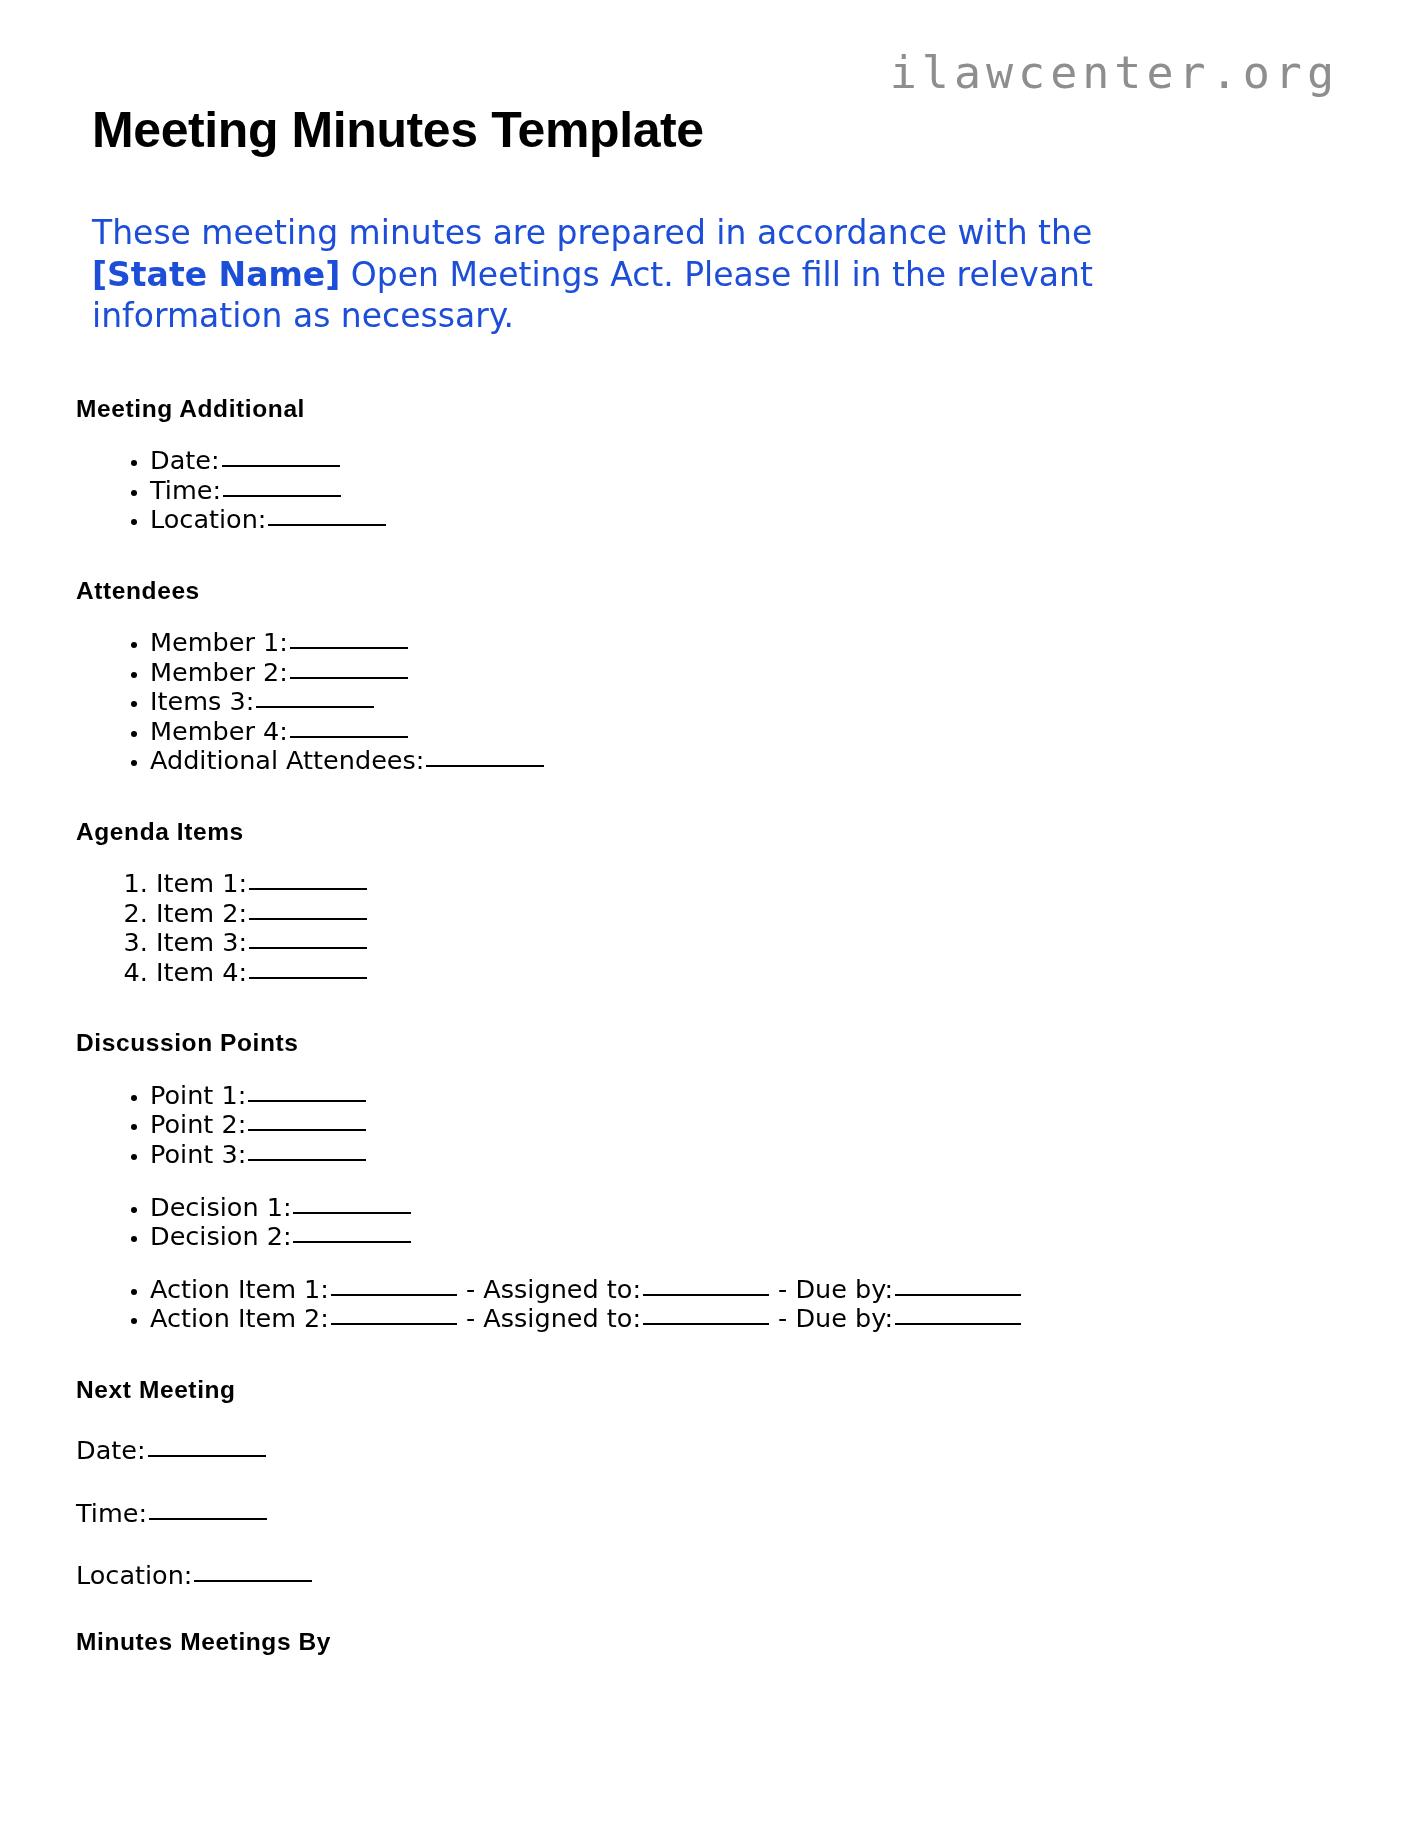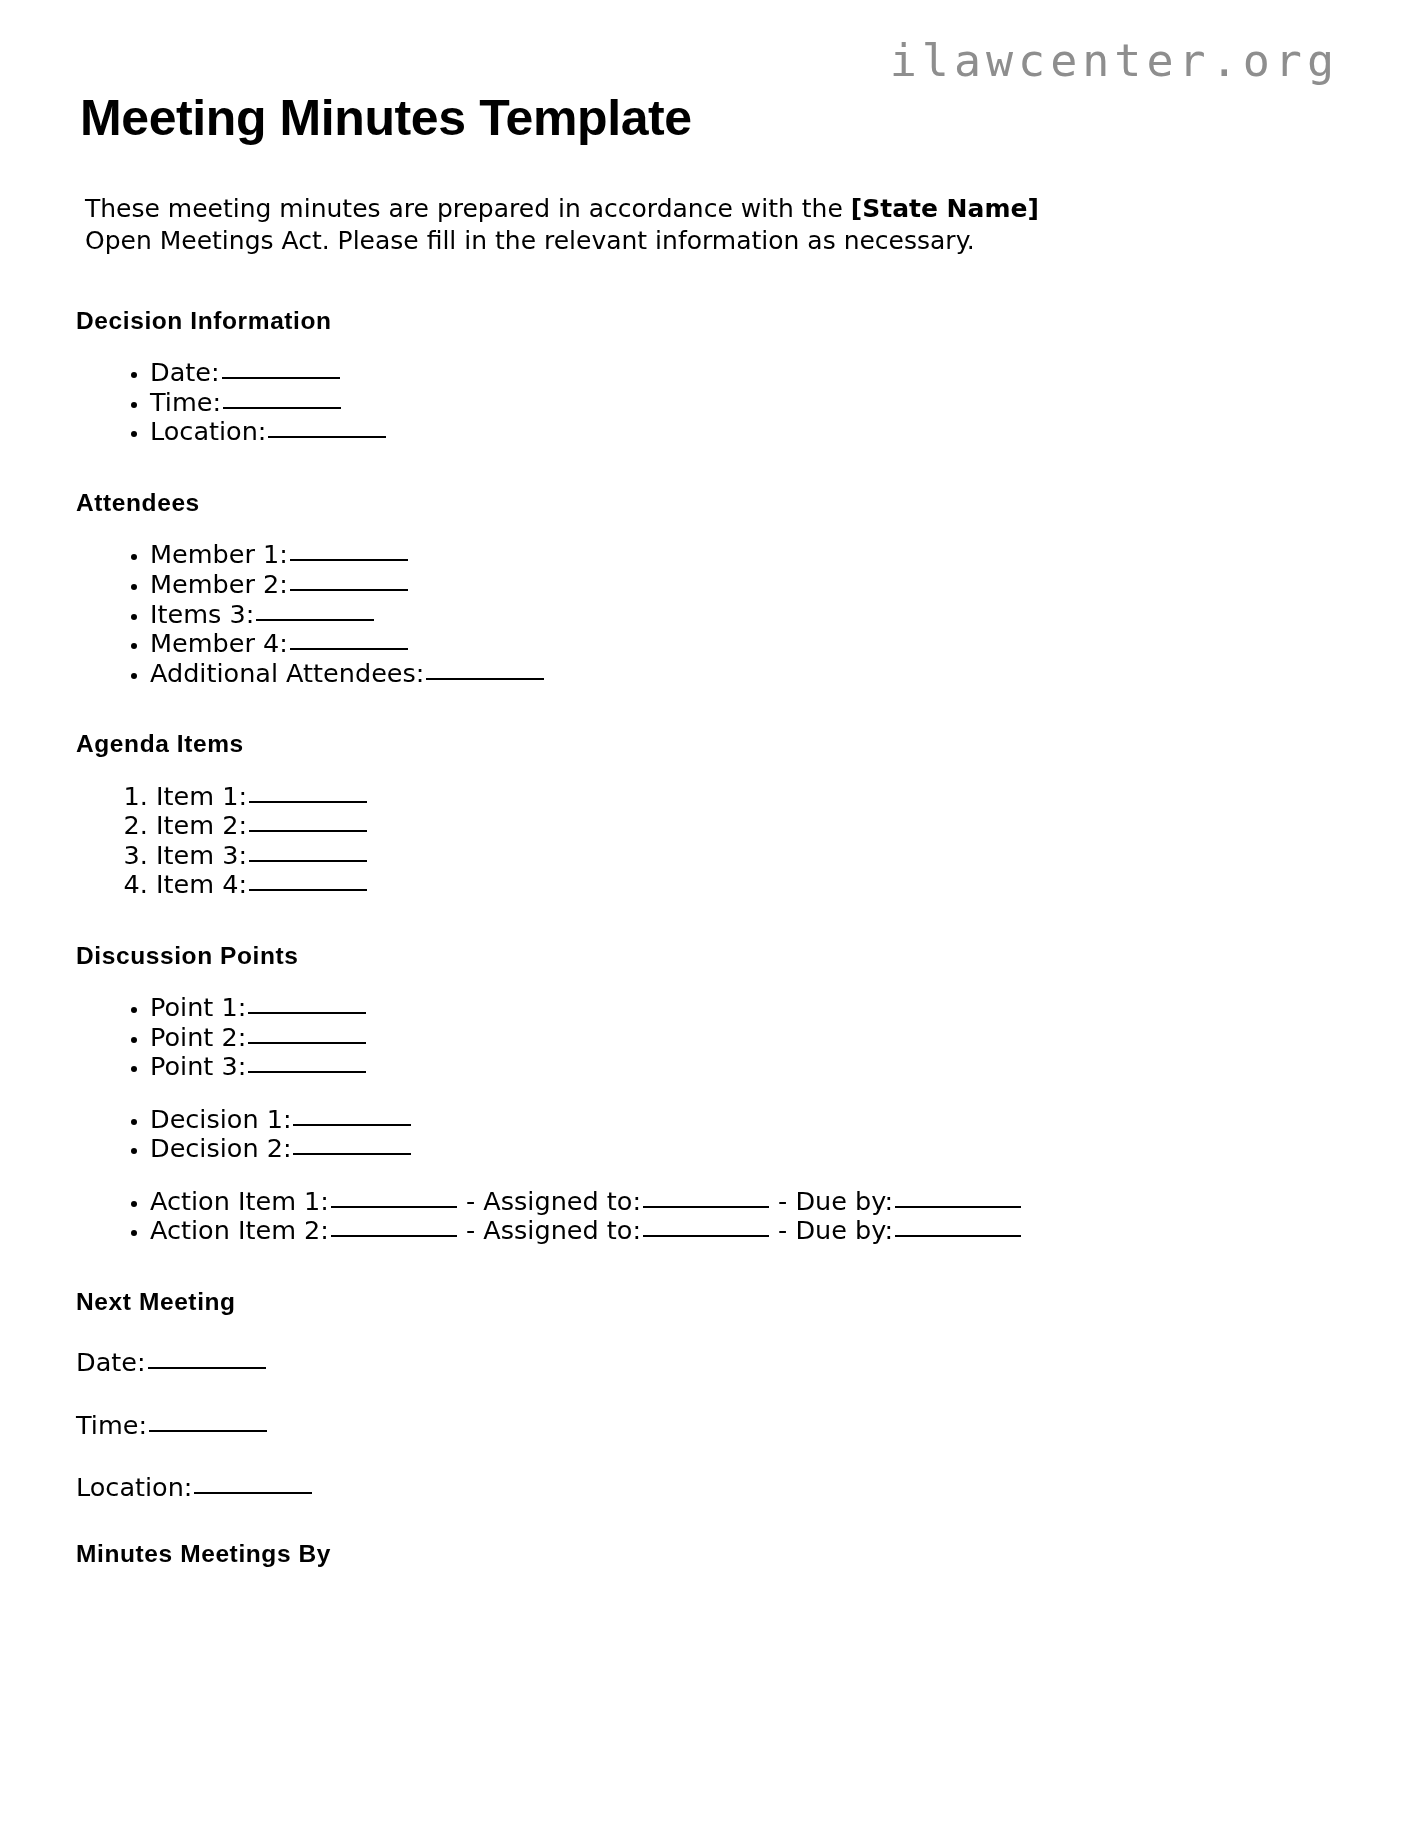--- a/index.html
+++ b/index.html
@@ -34,38 +34,38 @@
     font-size: 45px;
     line-height: 1;
     letter-spacing: 5px;
     color: #8e8e8e;
     white-space: nowrap;
     user-select: none;
   }
 
   
   .doc-title {
-    margin: 4px;
+    margin: 16px;
     padding-top: 86px;
     font-family: "Liberation Sans", "DejaVu Sans", sans-serif;
     font-weight: bold;
     font-size: 50px;
     line-height: 1.12;
     letter-spacing: -0.4px;
     color: #000000;
   }
 
   
   .intro {
-    margin: 9px;
+    margin: 16px;
     padding-top: 38px;
-    font-size: 25px;
+    font-size: 33px;
     line-height: 1.26;
     max-width: 1010px;
-    color: #000000;
+    color: #1d4ed8;
   }
   .intro b { font-weight: bold; }
 
   
   .section-heading {
     margin: 0;
     font-family: "Liberation Sans", "DejaVu Sans", sans-serif;
     font-weight: bold;
     font-size: 24.5px;
     line-height: 1.2;
@@ -120,21 +120,21 @@
 <div class="page">
 
   <div class="watermark">ilawcenter.org</div>
 
   <h1 class="doc-title">Meeting Minutes Template</h1>
 
   <p class="intro">
     <span>These meeting minutes are prepared in accordance with the </span><b>[State Name]</b><span> Open Meetings Act. Please fill in the relevant information as necessary.</span>
   </p>
 
-  <h2 class="section-heading sec-gap-lg">Decision Information</h2>
+  <h2 class="section-heading sec-gap-lg">Meeting Additional</h2>
   <ul class="fill-list">
     <li><span>Date:</span><span class="blank blank-std"></span></li>
     <li><span>Time:</span><span class="blank blank-std"></span></li>
     <li><span>Location:</span><span class="blank blank-std"></span></li>
   </ul>
 
   <h2 class="section-heading sec-gap-lg">Attendees</h2>
   <ul class="fill-list">
     <li><span>Member 1:</span><span class="blank blank-std"></span></li>
     <li><span>Member 2:</span><span class="blank blank-std"></span></li>

